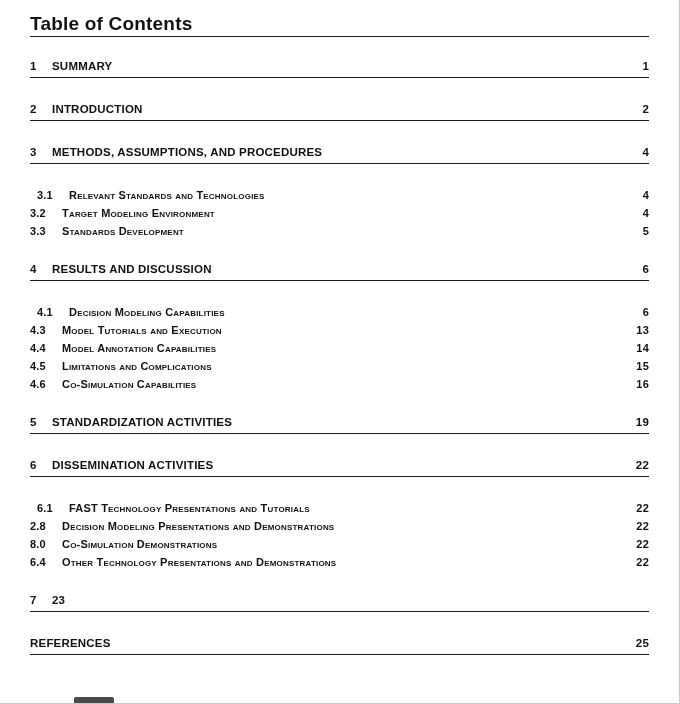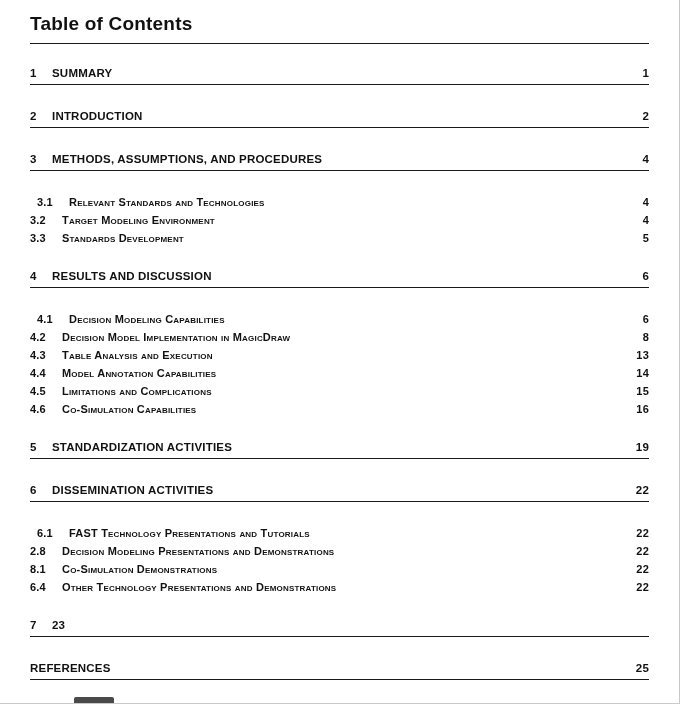--- a/index.html
+++ b/index.html
@@ -25,21 +25,21 @@
     border-right: 1px solid #c9c9c9;
     border-bottom: 1px solid #c9c9c9;
     position: relative;
   }
   .doc-title {
     margin: 0;
     font-size: 19px;
     font-weight: bold;
     letter-spacing: 0.2px;
     line-height: 24px;
-    padding-bottom: 7px;
+    padding-bottom: 0;
     border-bottom: 1.5px solid #1a1a1a;
   }
   .toc {
     margin-top: 22px;
   }
   .toc-row {
     display: flex;
     align-items: baseline;
     font-weight: bold;
     line-height: 14px;
@@ -130,27 +130,22 @@
         <span class="num">4</span>
         <span class="label">RESULTS AND DISCUSSION</span>
         <span class="page-num">6</span>
       </div>
       <div class="toc-row level-2">
         <span class="num">4.1</span>
         <span class="label">Decision Modeling Capabilities</span>
         <span class="page-num">6</span>
       </div>
       <div class="toc-row level-2">
-        <span class="num">4.2</span>
-        <span class="label">Decision Model Implementation in MagicDraw</span>
-        <span class="page-num">8</span>
-      </div>
-      <div class="toc-row level-2">
         <span class="num">4.3</span>
-        <span class="label">Table Analysis and Execution</span>
+        <span class="label">Model Tutorials and Execution</span>
         <span class="page-num">13</span>
       </div>
       <div class="toc-row level-2">
         <span class="num">4.4</span>
         <span class="label">Model Annotation Capabilities</span>
         <span class="page-num">14</span>
       </div>
       <div class="toc-row level-2">
         <span class="num">4.5</span>
         <span class="label">Limitations and Complications</span>
@@ -175,21 +170,21 @@
         <span class="num">6.1</span>
         <span class="label">FAST Technology Presentations and Tutorials</span>
         <span class="page-num">22</span>
       </div>
       <div class="toc-row level-2">
         <span class="num">2.8</span>
         <span class="label">Decision Modeling Presentations and Demonstrations</span>
         <span class="page-num">22</span>
       </div>
       <div class="toc-row level-2">
-        <span class="num">8.1</span>
+        <span class="num">8.0</span>
         <span class="label">Co-Simulation Demonstrations</span>
         <span class="page-num">22</span>
       </div>
       <div class="toc-row level-2">
         <span class="num">6.4</span>
         <span class="label">Other Technology Presentations and Demonstrations</span>
         <span class="page-num">22</span>
       </div>
       <div class="toc-row level-1">
         <span class="num">7</span>

